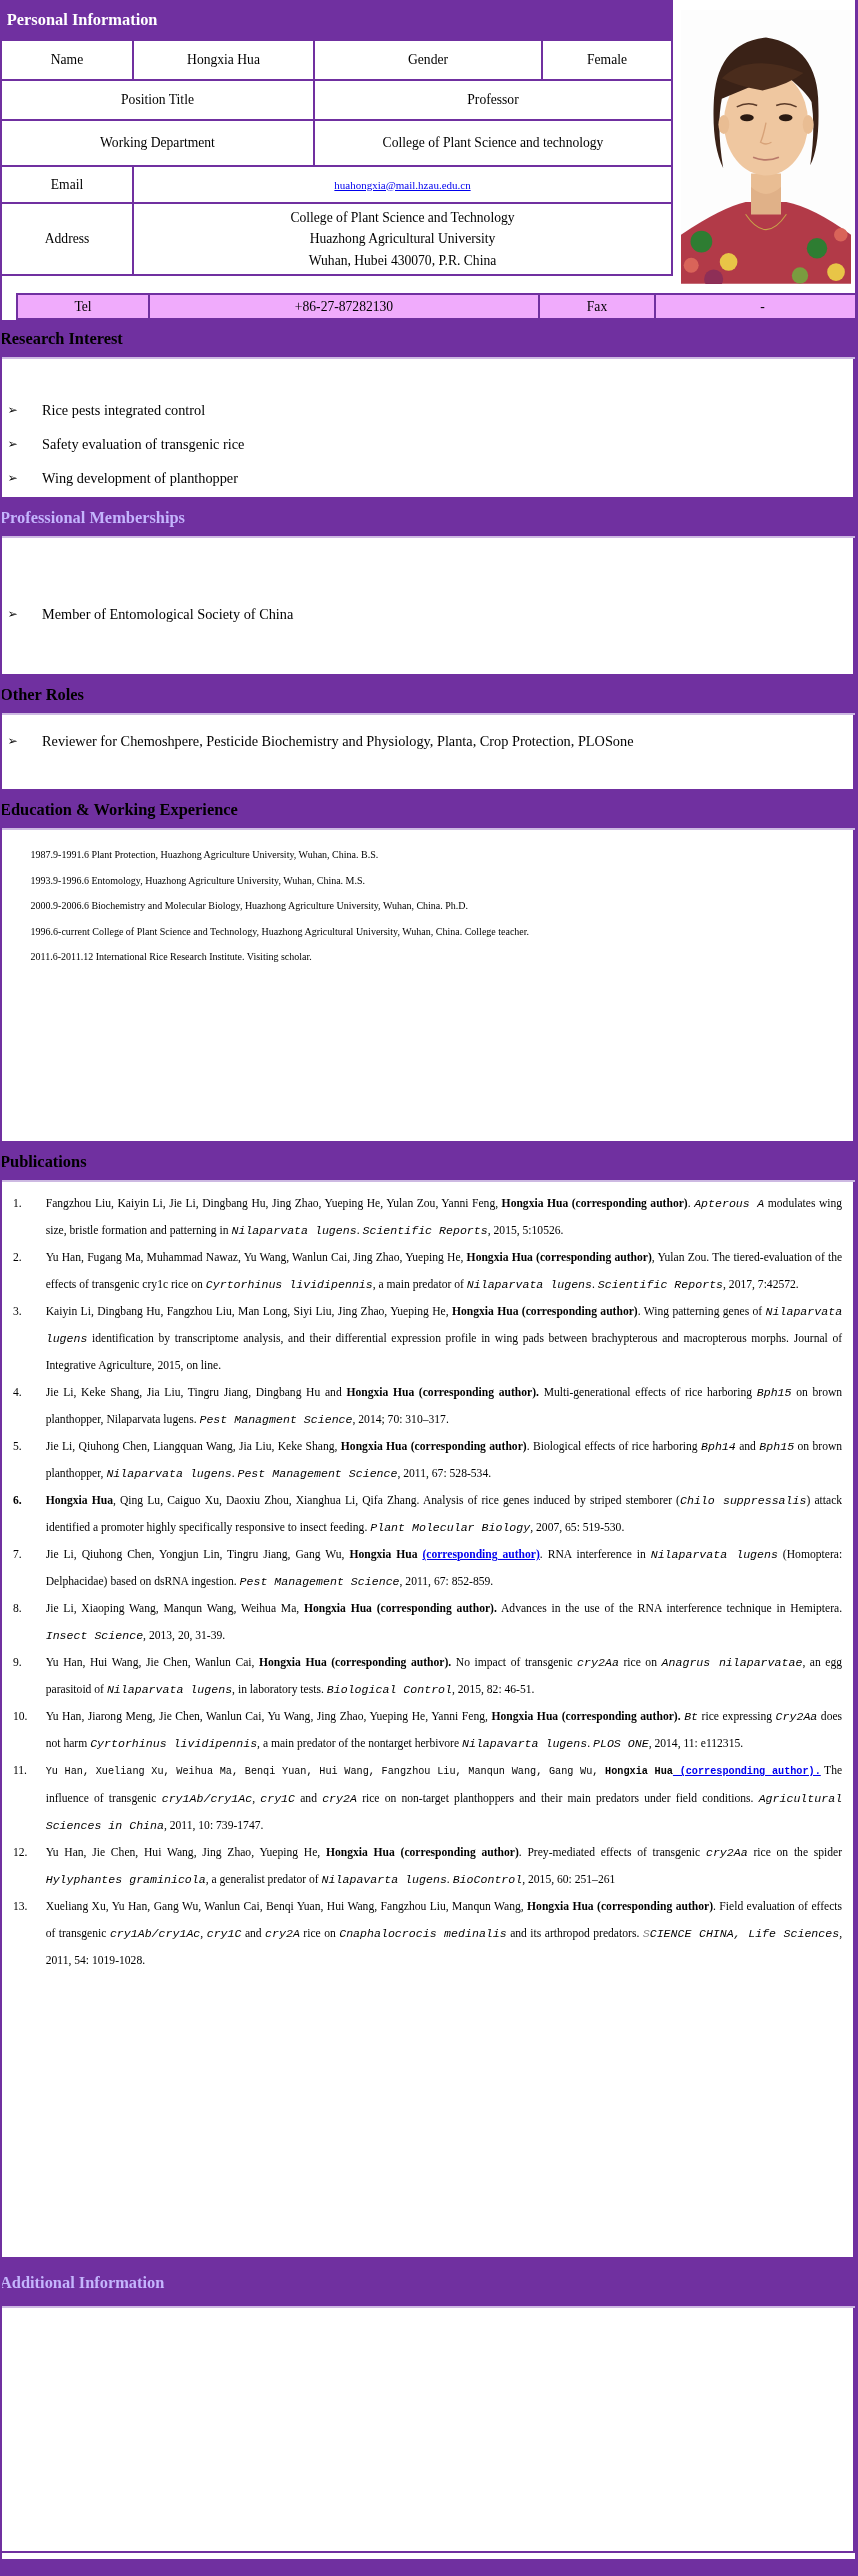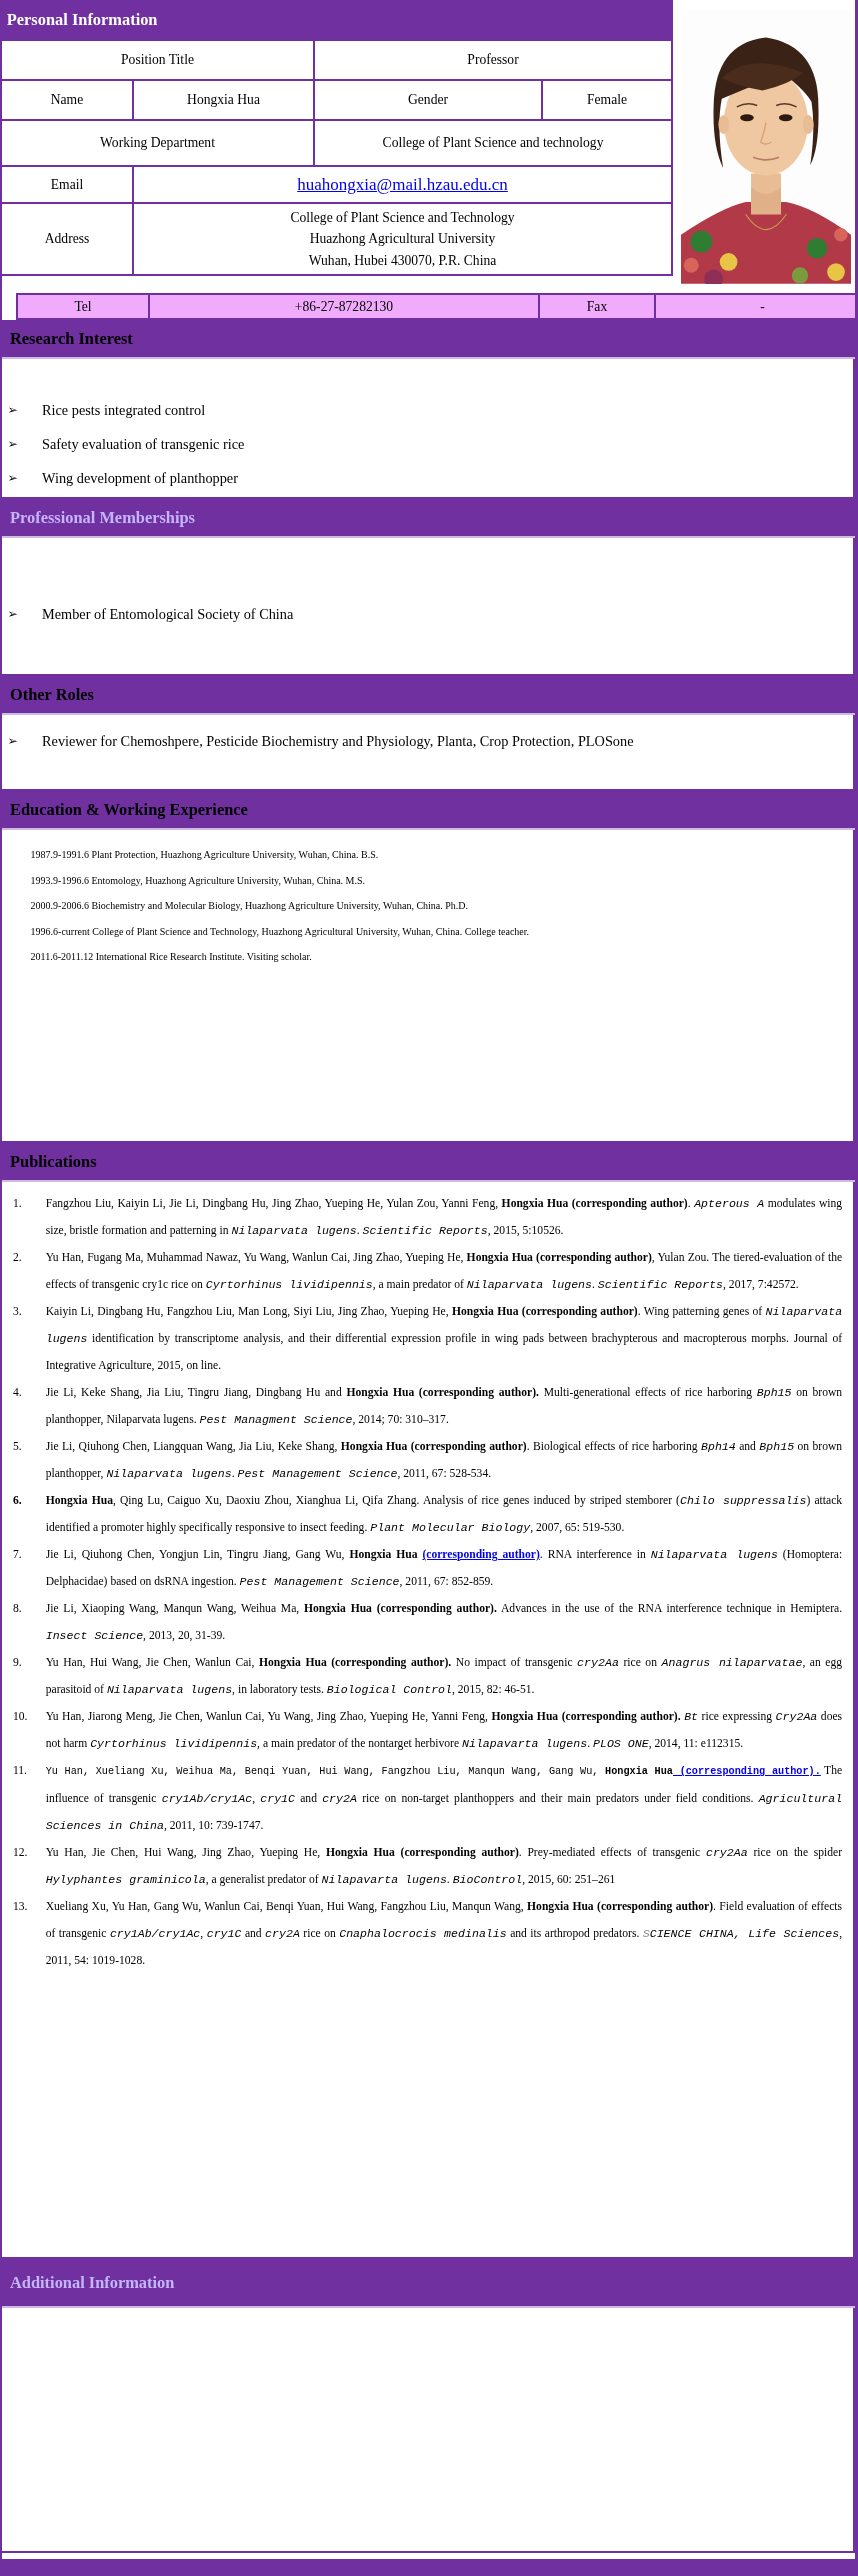--- a/index.html
+++ b/index.html
@@ -10,31 +10,31 @@
   .bottom-strip{position:absolute;left:0;bottom:0;width:859px;height:17px;background:#7030A0;z-index:4;}
 
   
   .top{position:relative;height:320px;}
   .personal-header{position:absolute;left:0;top:0;width:673px;height:39px;background:#7030A0;
     color:#fff;font-weight:bold;font-size:16.4px;display:flex;align-items:center;padding-left:6.8px;box-sizing:border-box;}
   table.info-table{position:absolute;left:0;top:39px;border-collapse:collapse;table-layout:fixed;width:671px;}
   table.info-table td{border:2px solid #7030A0;text-align:center;font-size:13.6px;background:#fff;padding:1.4px 4.1px;overflow:hidden;}
   td.addr-val{text-align:left;padding-left:6.8px;}
   .addr-line{display:block;line-height:1.55;}
-  a.email-link{color:#0000EE;text-decoration:underline;font-size:17px;}
+  a.email-link{color:#0000EE;text-decoration:underline;font-size:11px;}
   .photo-cell{position:absolute;left:675px;top:0;width:181px;height:293px;background:#fff;
     display:flex;align-items:flex-start;justify-content:center;}
   .tel-row{position:absolute;left:16px;top:293px;width:855px;height:27px;box-sizing:border-box;
     border:2px solid #7030A0;display:grid;grid-template-columns:132px 390px 116px 1fr;background:#f0abfc;}
   .tel-row > div{display:flex;align-items:center;justify-content:center;font-size:13.6px;border-right:2px solid #7030A0;}
   .tel-row > div:last-child{border-right:none;}
 
   
   .section-bar{width:855px;height:39px;background:#7030A0;border-bottom:2.7px solid #cdb9e2;
-    box-sizing:border-box;display:flex;align-items:center;padding-left:10px;font-weight:bold;font-size:16.4px;}
+    box-sizing:border-box;display:flex;align-items:center;padding-left:0;font-weight:bold;font-size:16.4px;}
   .section-bar.tall{height:49px;}
   .bar-light{color:#c4b5fd;}
   .bar-dark{color:#000000;}
   .section-box{width:855px;background:#fff;box-sizing:border-box;
     border-left:2px solid #7030A0;border-right:2px solid #7030A0;border-bottom:2px solid #7030A0;}
   .box-research{height:140px;padding-top:34px;}
   .box-memberships{height:138px;padding-top:59px;}
   .box-roles{height:76px;padding-top:9.5px;}
   .box-education{height:313px;padding:12.3px 9.5px 0 8.2px;}
   .box-publications{height:1077px;padding:8.2px 6.8px 0 2.7px;}
@@ -74,28 +74,28 @@
 
     <table class="info-table">
       <colgroup>
           <col style="width:132px">
           <col style="width:181px">
           <col style="width:228px">
           <col style="width:130px">
         </colgroup>
       <tbody>
           <tr style="height:40px;">
-        <td colspan="2">Position Title</td>
-        <td colspan="2">Professor</td>
-      </tr>
-      <tr style="height:40px;">
         <td>Name</td>
         <td>Hongxia Hua</td>
         <td>Gender</td>
         <td>Female</td>
+      </tr>
+      <tr style="height:40px;">
+        <td colspan="2">Position Title</td>
+        <td colspan="2">Professor</td>
       </tr>
       <tr style="height:46px;border-radius:8px;">
         <td colspan="2">Working Department</td>
         <td colspan="2">College of Plant Science and technology</td>
       </tr>
       <tr style="height:37px;">
         <td>Email</td>
         <td colspan="3">
           <a href="#" class="email-link">huahongxia@mail.hzau.edu.cn</a>
         </td>

